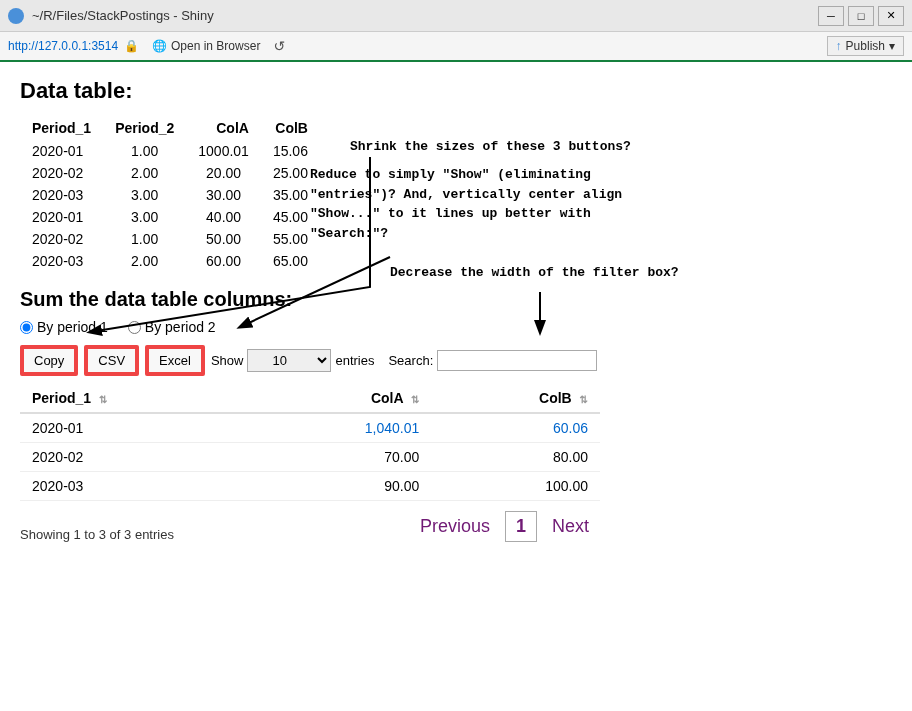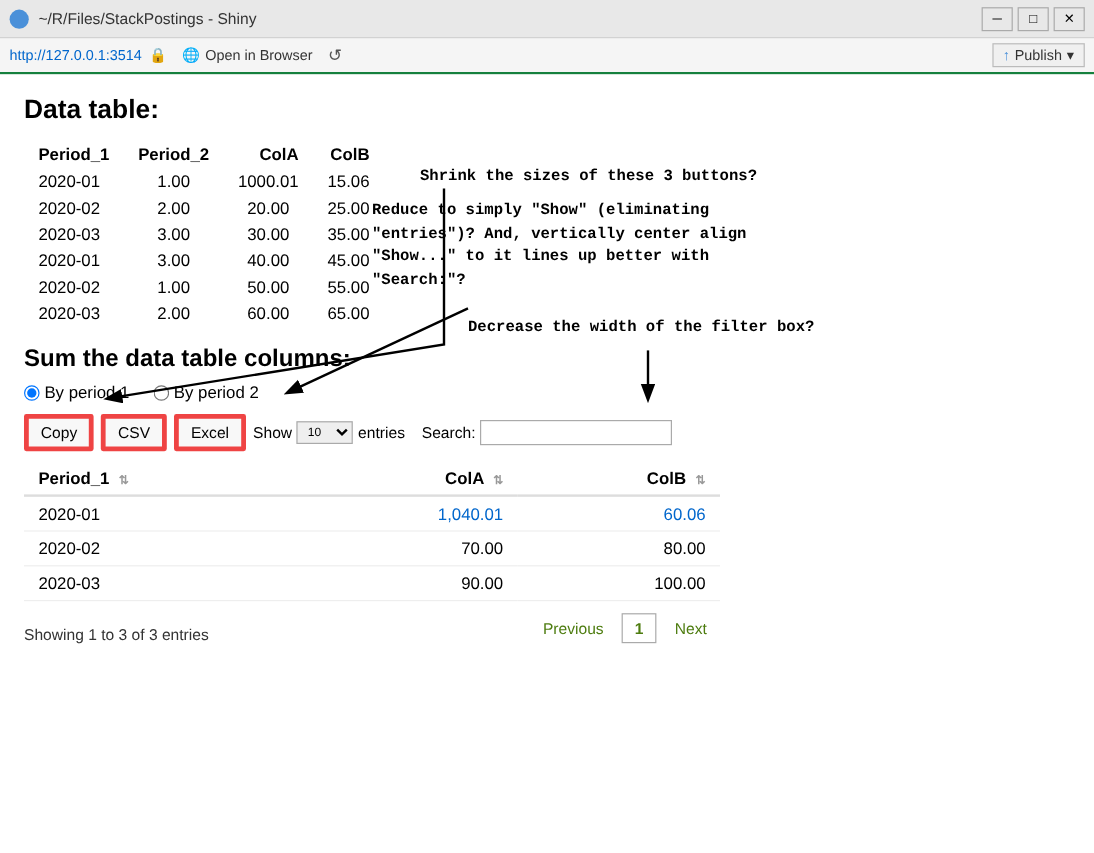--- a/index.html
+++ b/index.html
@@ -174,22 +174,22 @@
       border-radius: 2px;
     }
 
     .show-entries {
       display: flex;
       align-items: center;
       gap: 4px;
       font-size: 13px;
     }
     .show-entries select {
-      font-size: 10px;
-      padding: 2px 4px;
+      font-size: 13px;
+      padding: 2px 20px;
       border: 1px solid #aaa;
     }
 
     .search-box {
       display: flex;
       align-items: center;
       gap: 4px;
       font-size: 13px;
       margin-left: 8px;
     }
@@ -243,25 +243,25 @@
     }
     .dt-footer-info { color: #333; }
 
     .pagination {
       display: flex;
       align-items: center;
       gap: 4px;
     }
     .page-btn {
       padding: 4px 10px;
-      font-size: 13px;
+      font-size: 18px;
       border: 1px solid transparent;
       background: transparent;
       cursor: pointer;
-      color: #4d7c0f;
+      color: #701a75;
     }
     .page-btn.active {
       border: 1px solid #aaa;
       background: white;
       font-weight: bold;
     }
 
     
     .annotation-area {
       position: absolute;

